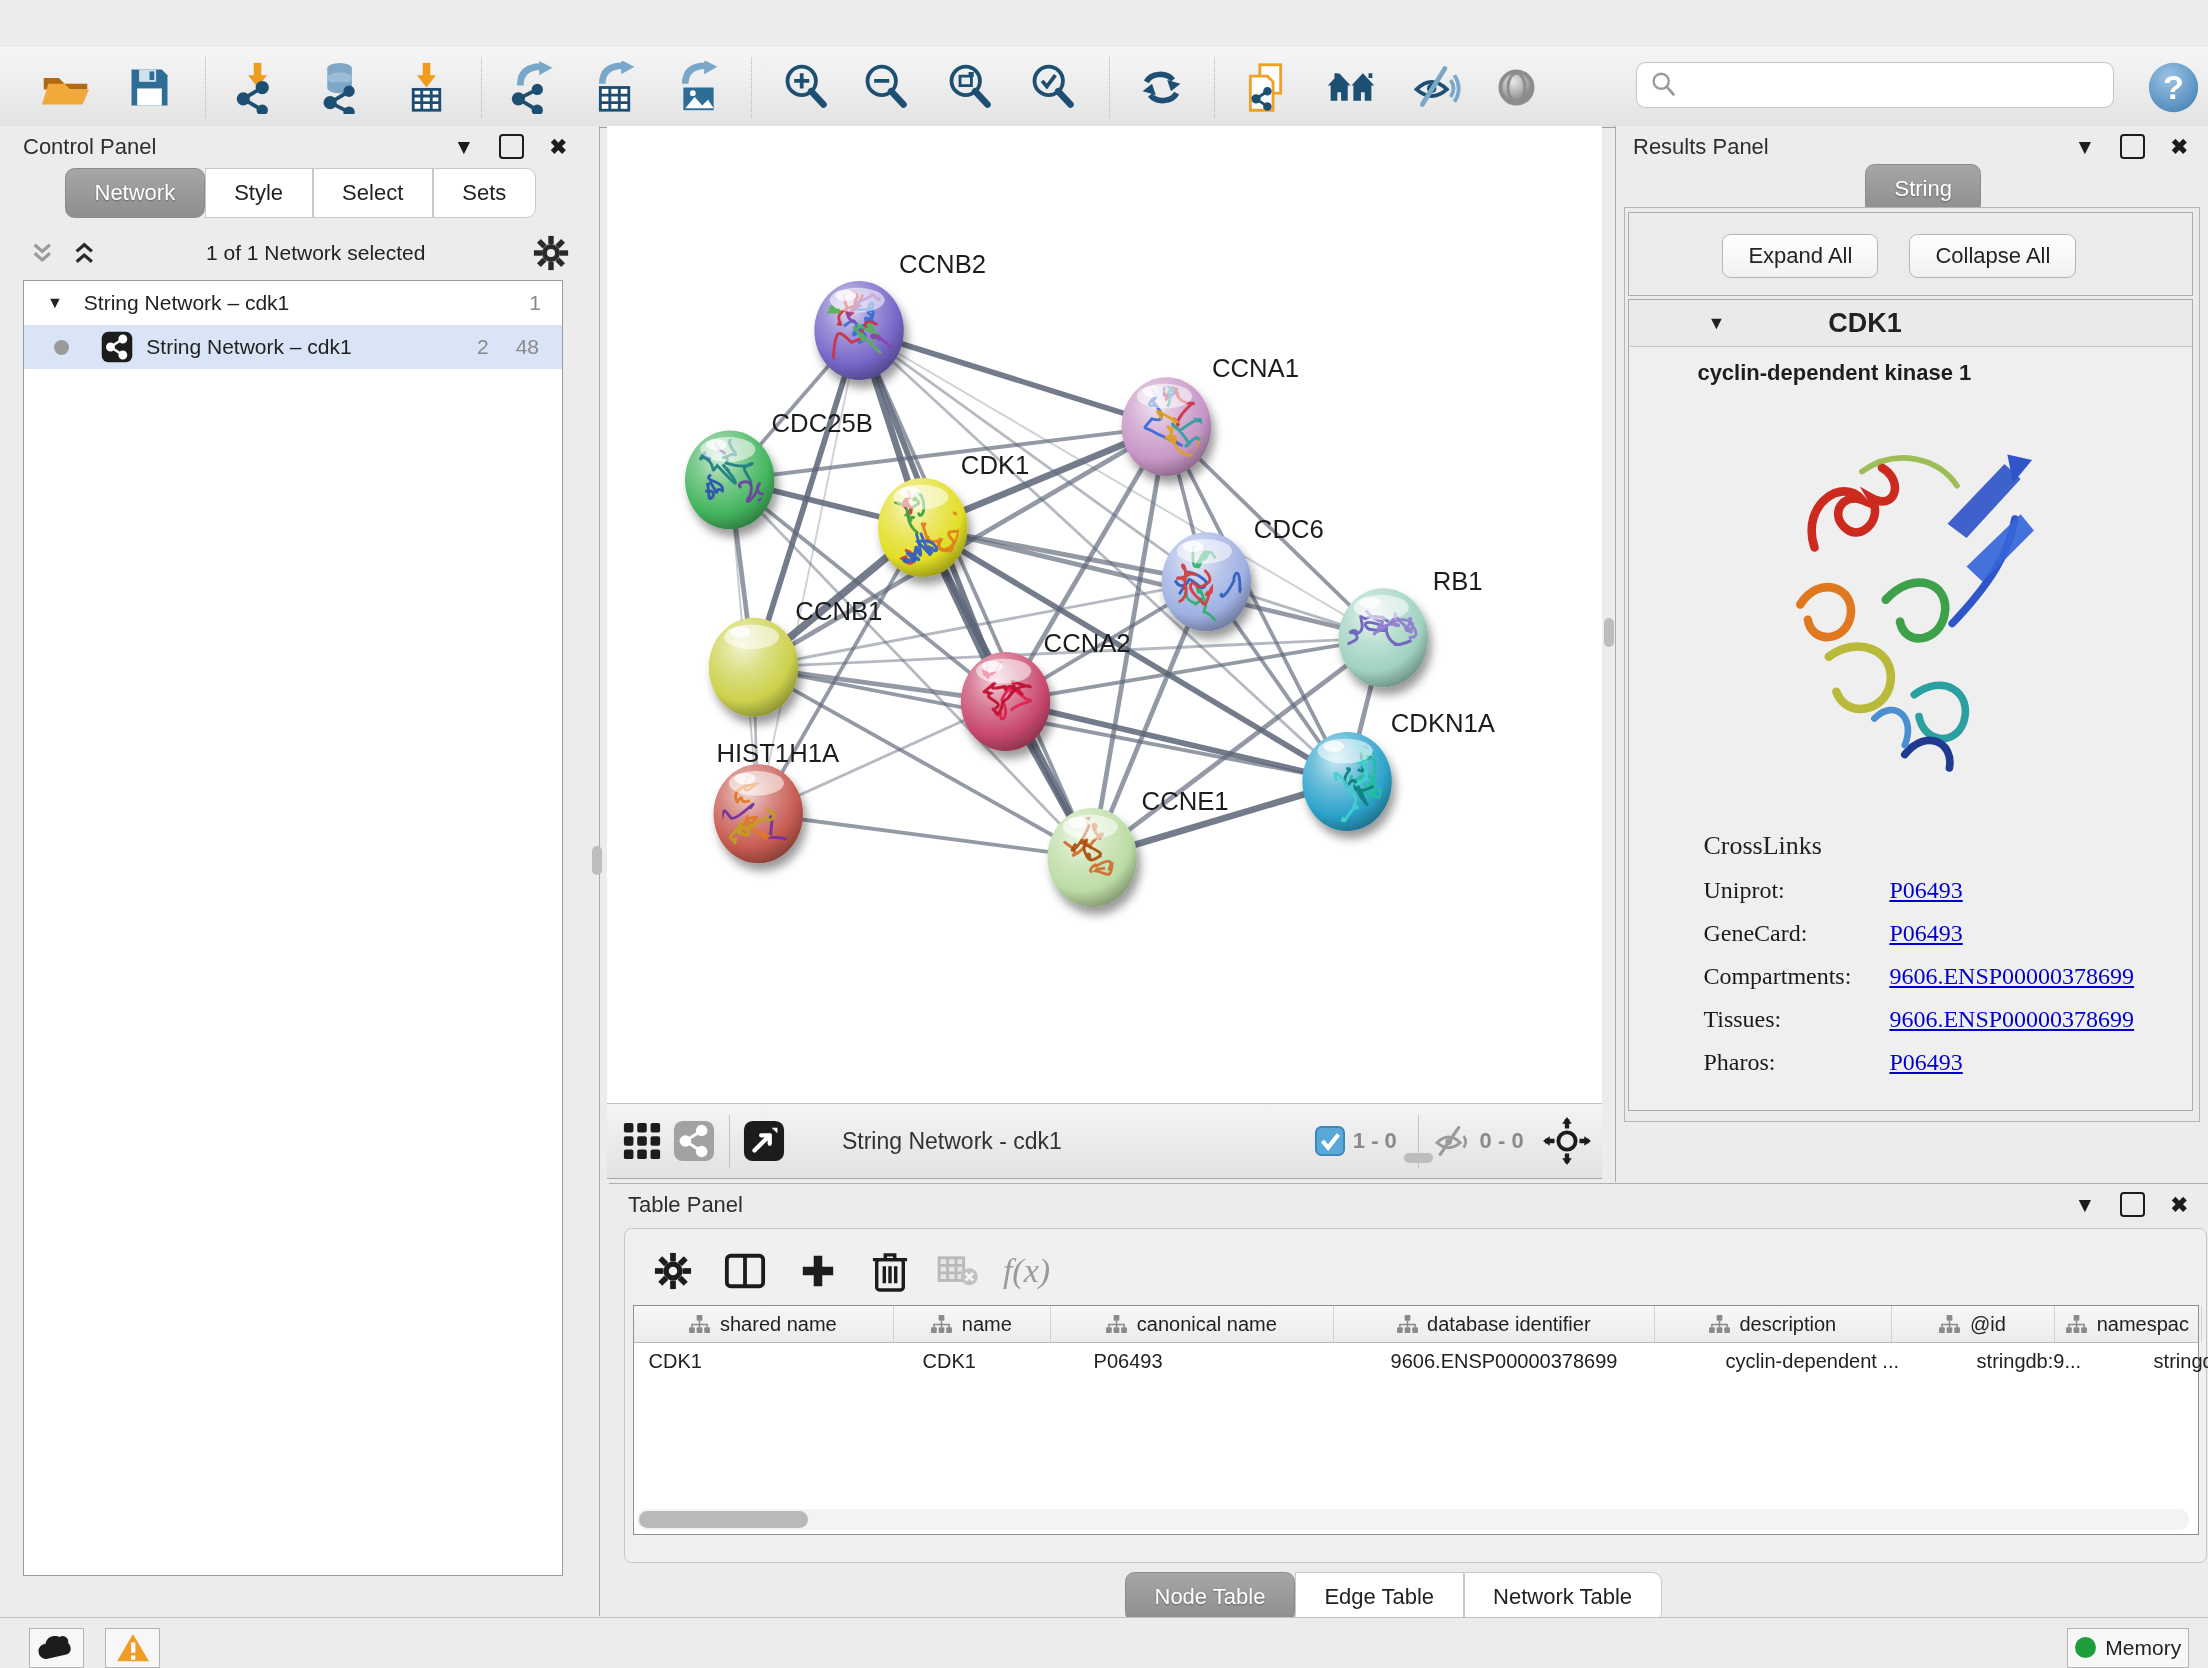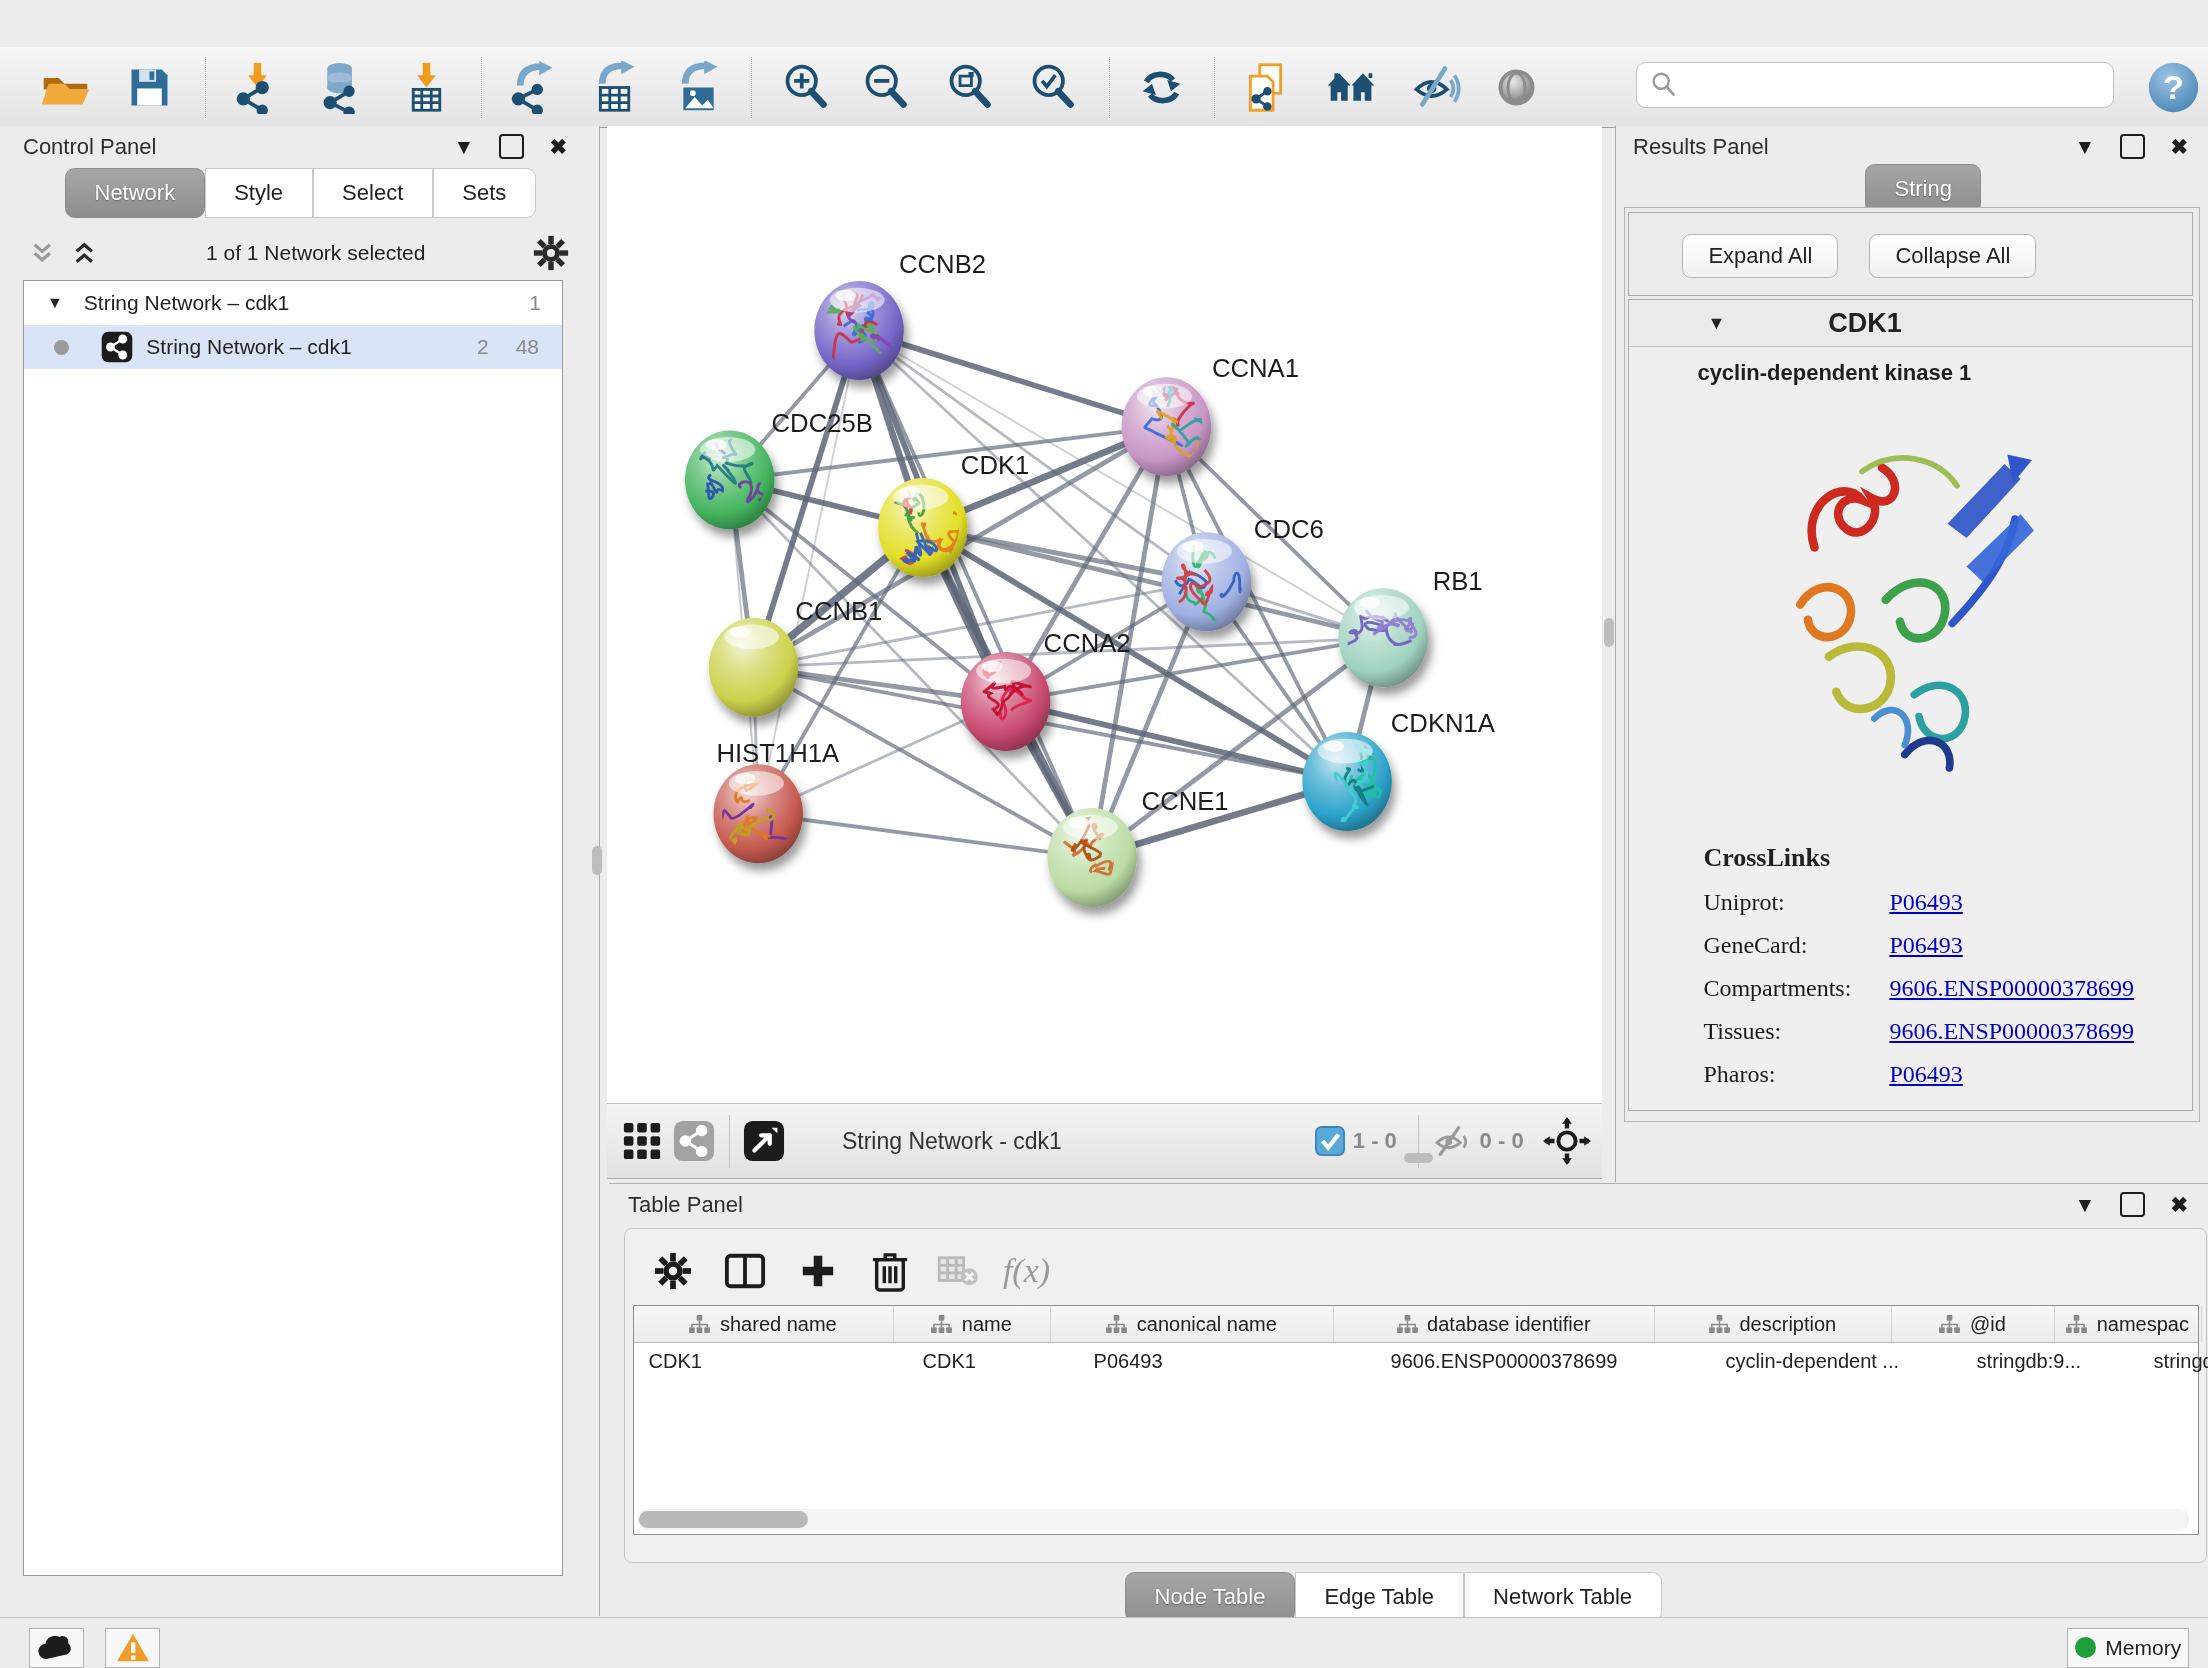--- a/index.html
+++ b/index.html
@@ -47,28 +47,28 @@
   .nfsep{width:0;height:53px;border-left:1px solid #c3c3c3;margin:0 13.3px;}
   #nf-title{font-size:23px;color:#333;margin-left:57px;}
   .nfcount{font-size:22px;color:#8a8a8a;margin:0 7.6px;font-weight:bold;}
   .handle{background:#bdbdbd;border-radius:5.7px;}
   
   #rpanel{left:1615px;top:126px;width:593px;height:1056px;background:#ececec;border-left:1px solid #aaa;}
   #rp-tab{position:absolute;left:249px;top:38px;}
   #rp-outer{position:absolute;left:7.6px;top:81px;width:574px;height:913px;border:1.9px solid #b5b5b5;background:#ebebeb;}
   #rp-btnbox{position:absolute;left:3.8px;top:3.8px;width:563px;height:82px;border:1px solid #ababab;}
   .rbtn{position:absolute;top:21px;height:42px;padding:0 25px;background:linear-gradient(#fff,#f1f1f1);
-        border:1px solid #b5b5b5;border-radius:8.6px;font-size:22px;display:flex;align-items:center;}
+        border:1px solid #b5b5b5;border-radius:8.6px;font-size:22px;display:flex;align-items:center;margin-left:40px;}
   #rp-section{position:absolute;left:3.8px;top:91px;width:563px;height:810px;border:1px solid #ababab;background:#efefef;}
   #rp-sechead{height:46px;border-bottom:1px solid #c4c4c4;display:flex;align-items:center;background:#eaeaea;}
   #rp-gene{font-size:27px;font-weight:bold;margin-left:103px;}
   #rp-desc{margin:13.3px 0 0 68px;font-size:22px;color:#1e1e1e;font-weight:bold;}
   .serif{font-family:"Liberation Serif",serif;}
   #crosslinks{position:absolute;left:74px;top:531px;}
-  #cl-head{font-size:26px;font-weight:bold;margin-top:12px;}
+  #cl-head{font-size:26px;font-weight:normal;}
   .clrow{display:flex;margin-top:16px;font-size:24px;}
   .cllabel{width:186px;color:#1a1a1a;}
   .cllink{color:#0000cc;text-decoration:underline;}
   
   #tpanel{left:609px;top:1183px;width:1600px;height:445px;background:#ececec;border-top:1px solid #b0b0b0;}
   #tp-box{position:absolute;left:15px;top:44px;width:1581px;height:333px;background:#f0f0f0;
           border:1px solid #c6c6c6;border-radius:7.6px;}
   .ttool{position:absolute;top:13.3px;width:57px;height:57px;display:flex;align-items:center;justify-content:center;}
   #tp-table{position:absolute;left:7.6px;top:76px;width:1564px;height:228px;background:#fff;border:1.9px solid #8f8f8f;}
   #tp-header{display:flex;height:36px;background:linear-gradient(#f7f7f7,#ececec);border-bottom:1px solid #b9b9b9;}

